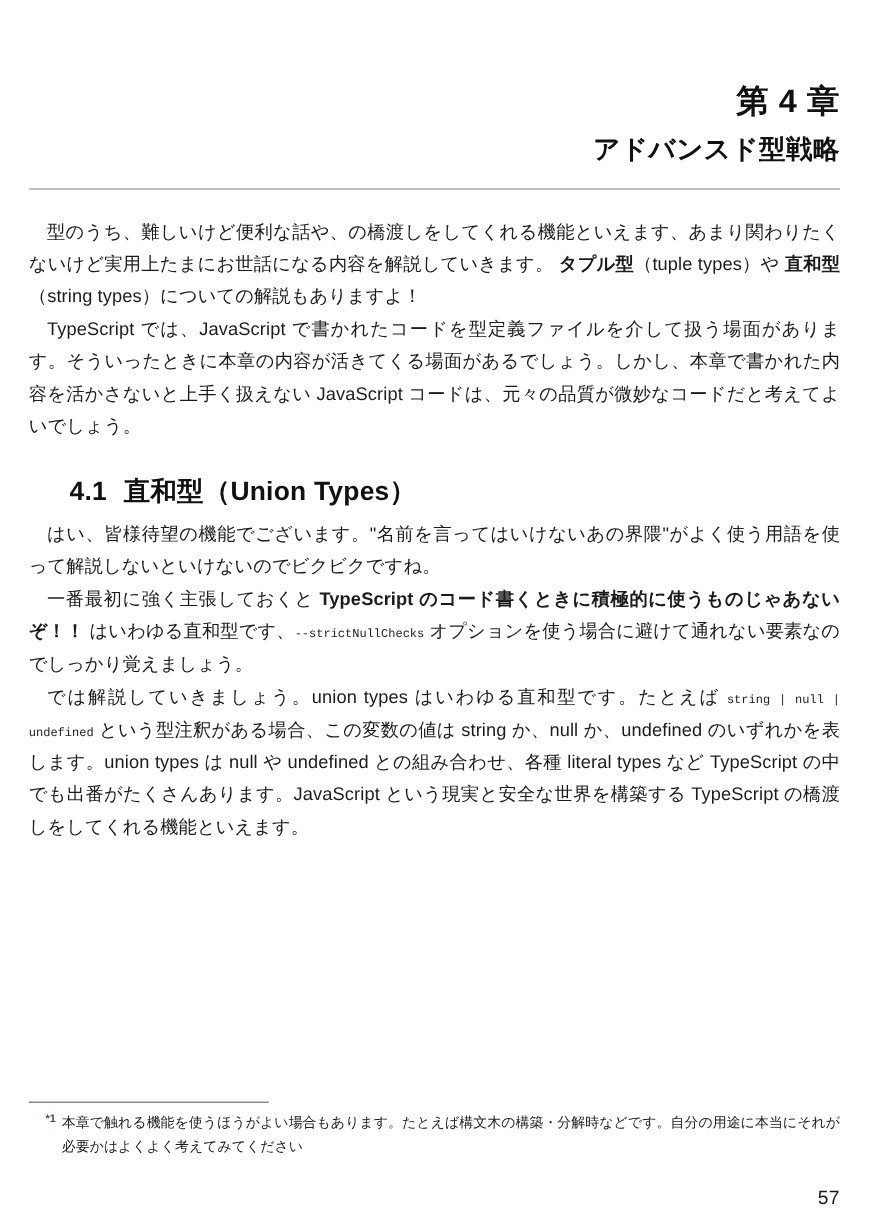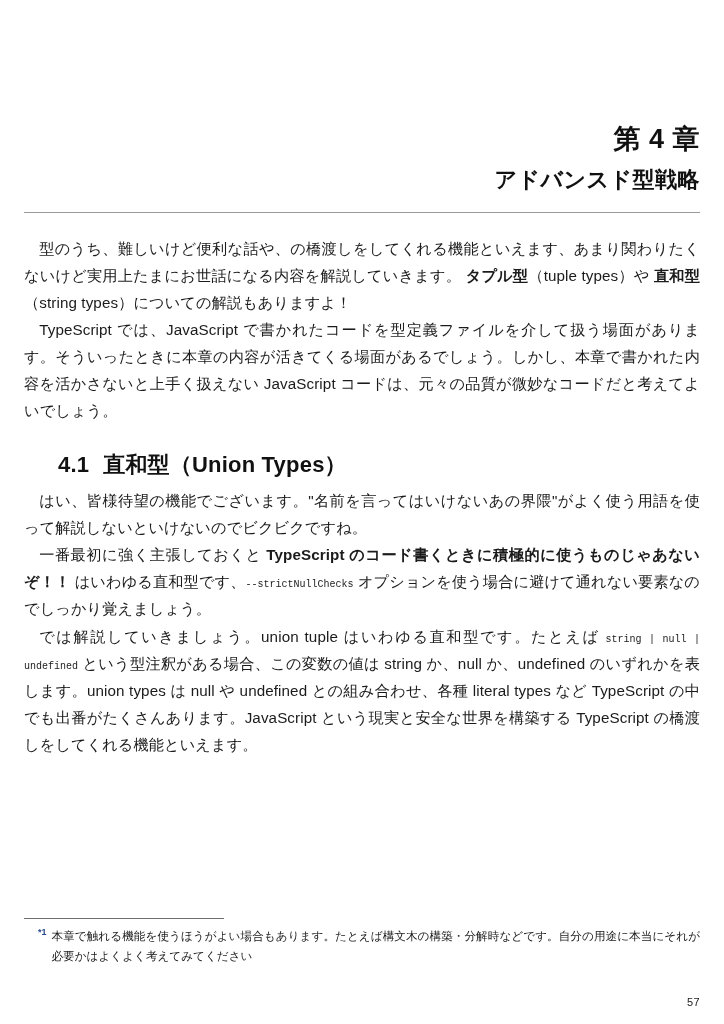--- a/index.html
+++ b/index.html
@@ -20,21 +20,21 @@
     position: absolute;
     left: 0; top: 0;
     width: 724px;
     height: 1024px;
     box-sizing: border-box;
     padding: 0 24px;
   }
 
   
   .chapter-head {
-    padding-top: 120px;
+    padding-top: 65px;
     text-align: right;
   }
   .chapter-number {
     font-size: 27px;
     font-weight: bold;
     letter-spacing: 0.5px;
     line-height: 1.45;
     color: #111111;
   }
   .chapter-title {
@@ -128,21 +128,21 @@
     flex: 1 1 auto;
     text-align: justify;
     text-justify: inter-character;
   }
 
   
   .page-number {
     position: absolute;
     right: 24px;
     bottom: 16px;
-    font-size: 11px;
+    font-size: 16px;
     color: #1b1b1b;
     letter-spacing: 0.4px;
   }
 </style>
 </head>
 <body>
 
 <div class="page">
 
   <header class="chapter-head">
@@ -161,21 +161,21 @@
   </div>
 
   <h2 class="section"><span class="sec-num">4.1</span><span>直和型（Union Types）</span></h2>
 
   <div class="section-body">
 
     <p class="para">はい、皆様待望の機能でございます。"名前を言ってはいけないあの界隈"がよく使う用語を使って解説しないといけないのでビクビクですね。</p>
 
     <p class="para"><span>一番最初に強く主張しておくと </span><b class="bold">TypeScript のコード書くときに積極的に使うものじゃあないぞ！！</b><span> はいわゆる直和型です、</span><code class="mono">--strictNullChecks</code><span> オプションを使う場合に避けて通れない要素なのでしっかり覚えましょう。</span></p>
 
-    <p class="para"><span>では解説していきましょう。union tuple はいわゆる直和型です。たとえば </span><code class="mono">string | null | undefined</code><span> という型注釈がある場合、この変数の値は string か、null か、undefined のいずれかを表します。union types は null や undefined との組み合わせ、各種 literal types など TypeScript の中でも出番がたくさんあります。JavaScript という現実と安全な世界を構築する TypeScript の橋渡しをしてくれる機能といえます。</span></p>
+    <p class="para"><span>では解説していきましょう。union types はいわゆる直和型です。たとえば </span><code class="mono">string | null | undefined</code><span> という型注釈がある場合、この変数の値は string か、null か、undefined のいずれかを表します。union types は null や undefined との組み合わせ、各種 literal types など TypeScript の中でも出番がたくさんあります。JavaScript という現実と安全な世界を構築する TypeScript の橋渡しをしてくれる機能といえます。</span></p>
 
   </div>
 
   <div class="footnote-area">
     <hr class="footnote-rule">
     <div class="footnote-item">
       <span class="footnote-marker">*1</span>
       <span class="footnote-text">本章で触れる機能を使うほうがよい場合もあります。たとえば構文木の構築・分解時などです。自分の用途に本当にそれが必要かはよくよく考えてみてください</span>
     </div>
   </div>

